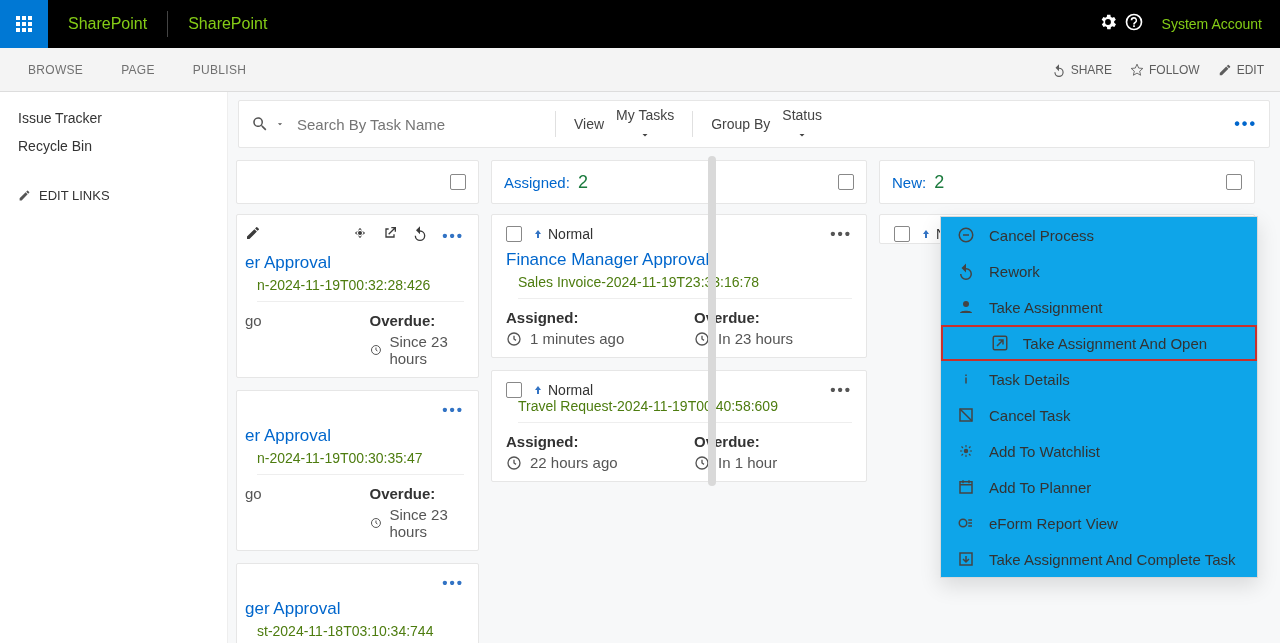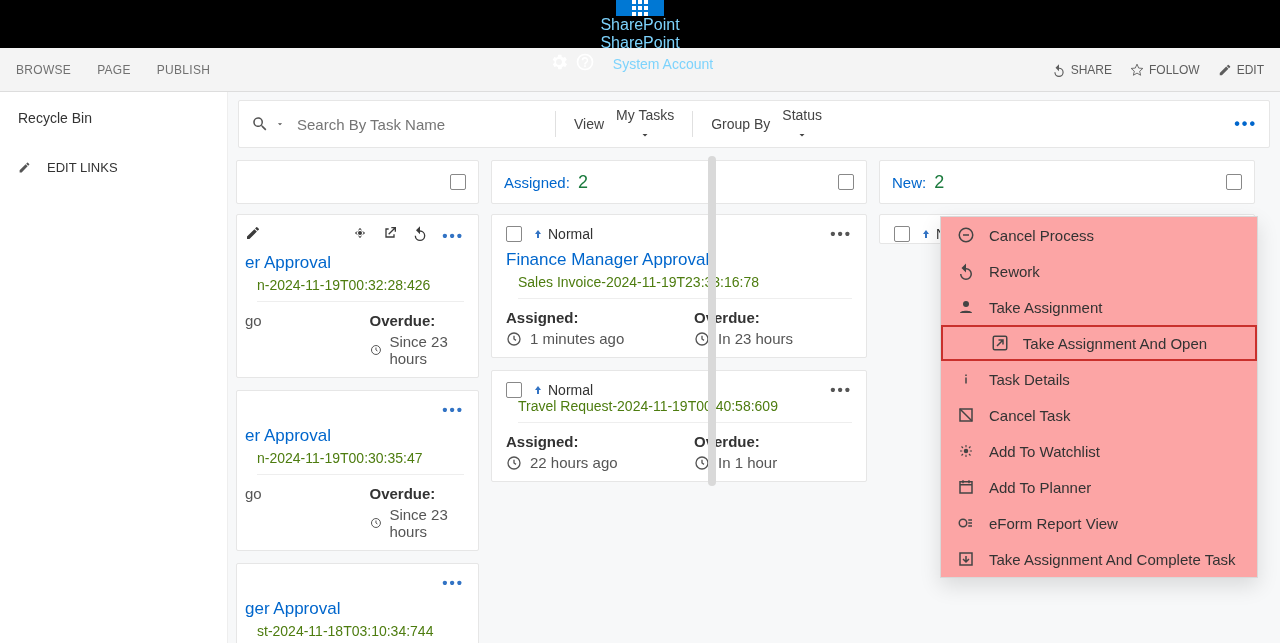--- a/index.html
+++ b/index.html
@@ -1,41 +1,41 @@
 <!DOCTYPE html>
 <html><head>
 <meta charset="utf-8">
 <style>
 * { margin: 0; padding: 0; box-sizing: border-box; font-family: "Segoe UI", Arial, sans-serif; }
 html, body { width: 1280px; height: 643px; overflow: hidden; background: #fff; }
 
-.topbar { height: 48px; background: #000; display: flex; align-items: center; color: #7dd3fc; flex-direction: column; }
+.topbar { height: 48px; background: #000; display: flex; align-items: center; color: #84cc16; }
 .waffle { width: 48px; height: 48px; background: #0078d4; display: flex; align-items: center; justify-content: center; cursor: pointer; }
 .waffle-grid { display: grid; grid-template-columns: repeat(3, 4px); grid-template-rows: repeat(3, 4px); gap: 2px; }
 .waffle-grid span { background: #fff; width: 4px; height: 4px; }
 .brand1 { padding: 0 20px; font-size: 16px; }
 .brand-sep { width: 1px; height: 26px; background: #444; }
 .brand2 { padding: 0 20px; font-size: 16px; }
 .top-spacer { flex: 1; }
 .top-icons { display: flex; align-items: center; gap: 6px; padding-right: 10px; }
 .top-icons svg { fill: #fff; }
 .user-label { font-size: 14px; padding: 0 8px 0 12px; white-space: nowrap; }
 
 .ribbon { height: 44px; background: #f4f4f4; border-bottom: 1px solid #ddd; display: flex; align-items: center; padding: 0 16px; }
 .ribbon-tabs { display: flex; gap: 26px; color: #707070; font-size: 12px; letter-spacing: .3px; }
-.ribbon-tabs span { cursor: pointer; }
+.ribbon-tabs span { cursor: pointer; margin-left: 12px; }
 .ribbon-spacer { flex: 1; }
 .ribbon-actions { display: flex; gap: 18px; color: #5d5d5d; font-size: 12px; align-items: flex-start; }
 .ribbon-actions .ra { display: flex; align-items: center; gap: 5px; cursor: pointer; }
 .ribbon-actions svg { fill: #5d5d5d; }
 
 .body { display: flex; height: calc(643px - 48px - 44px); }
 .leftnav { width: 228px; border-right: 1px solid #eee; padding: 12px 0 0 18px; }
 .leftnav a { display: block; padding: 6px 0; color: #333; font-size: 14px; cursor: pointer; }
-.leftnav .edit-links { display: flex; align-items: center; gap: 16px; padding-top: 28px; font-size: 13px; color: #333; cursor: pointer; }
+.leftnav .edit-links { display: flex; align-items: center; gap: 8px; padding-top: 28px; font-size: 13px; color: #333; cursor: pointer; }
 .leftnav .edit-links svg { fill: #555; }
 
 .main { flex: 1; background: #f7f8f9; padding: 0 10px; position: relative; overflow: hidden; }
 
 .toolbar { margin: 8px 0 12px 0; background: #fff; border: 1px solid #e6e6e6; border-radius: 2px; height: 48px; display: flex; align-items: center; padding: 0 12px; gap: 12px; }
 .tb-search-ico { display: flex; align-items: center; gap: 6px; color: #555; }
 .tb-search-ico svg { fill: #555; }
 .tb-search-input { border: none; outline: none; font-size: 15px; color: #666; width: 240px; }
 .tb-sep { width: 1px; height: 26px; background: #e0e0e0; margin: 0 6px; }
 .tb-label { color: #444; font-size: 14px; }
@@ -68,21 +68,21 @@
 .cc-val { color: #555; font-size: 15px; display: flex; align-items: center; gap: 8px; }
 .cc-val svg { fill: #555; }
 
 .col0 { width: 243px; margin-left: -2px; }     
 .col0 .card, .col0 .col-header { padding-left: 8px; }
 .col0 .col-title { visibility: hidden; }
 .col1 { width: 376px; }
 .col2 { width: 376px; }
 
 
-.ctx { position: absolute; right: 22px; top: 124px; width: 318px; background: #fca5a5; border: 1px solid #d9d9d9; box-shadow: 0 8px 20px rgba(0,0,0,.12); z-index: 50; }
+.ctx { position: absolute; right: 22px; top: 124px; width: 318px; background: #0ea5e9; border: 1px solid #d9d9d9; box-shadow: 0 8px 20px rgba(0,0,0,.12); z-index: 50; }
 .ctx-row { display: flex; align-items: center; gap: 14px; padding: 9px 16px; font-size: 15px; color: #333; cursor: pointer; }
 .ctx-row.hl { border: 2px solid #c9302c; padding: 7px 14px; justify-content: center; }
 .ctx-row svg { width: 18px; height: 18px; fill: #444; flex-shrink: 0; }
 
 .sbar { position: absolute; left: 480px; top: 64px; width: 8px; height: 330px; background: #d9d9d9; border-radius: 4px; }
 </style>
 </head>
 <body>
 
 <div class="topbar">
@@ -139,20 +139,21 @@
           <path d="M3 17.3V21h3.7L17.8 9.9l-3.7-3.7Zm17.7-10.2a1 1 0 0 0 0-1.4l-2.4-2.4a1 1 0 0 0-1.4 0l-1.8 1.8 3.7 3.7Z"></path>
         </svg>
       <span>EDIT</span>
     </div>
   </div>
 </div>
 
 <div class="body">
 
   <div class="leftnav">
+    <a>Issue Tracker</a>
     <a>Recycle Bin</a>
     <div class="edit-links">
       <svg width="13" height="13" viewBox="0 0 24 24">
           <path d="M3 17.3V21h3.7L17.8 9.9l-3.7-3.7Zm17.7-10.2a1 1 0 0 0 0-1.4l-2.4-2.4a1 1 0 0 0-1.4 0l-1.8 1.8 3.7 3.7Z"></path>
         </svg>
       <span>EDIT LINKS</span>
     </div>
   </div>
 
   <div class="main">

